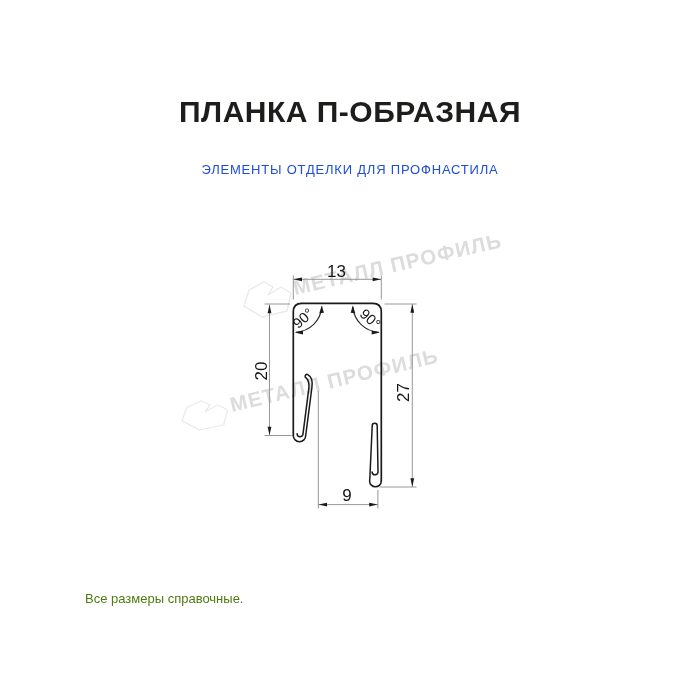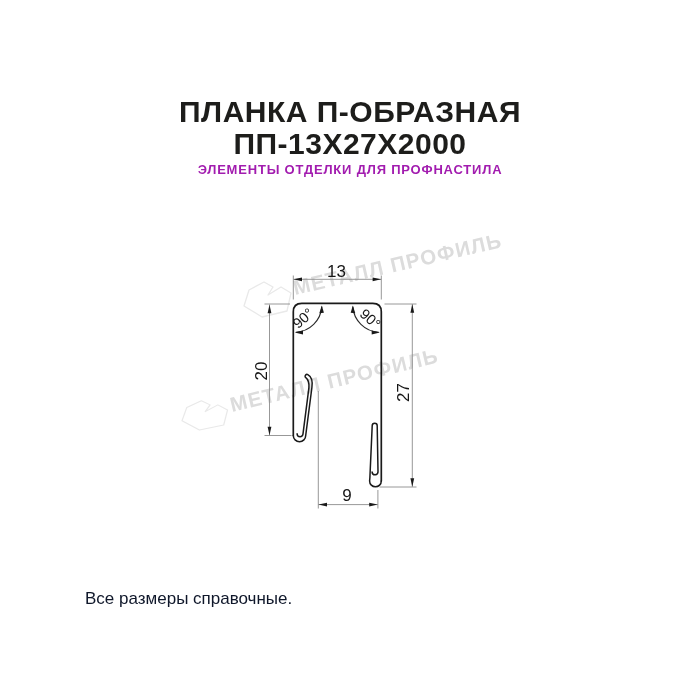--- a/index.html
+++ b/index.html
@@ -7,37 +7,36 @@
     position:relative;width:700px;height:700px;background:#ffffff;
     overflow:hidden;font-family:"Liberation Sans",sans-serif;border-radius:7px;
   }
   .title{
     position:absolute;top:96px;left:0;width:700px;text-align:center;
     font-size:30px;line-height:32px;font-weight:800;color:#1d1d1b;
     letter-spacing:0.5px;
   }
   .subtitle{
     position:absolute;top:162px;left:0;width:700px;text-align:center;
-    font-size:13px;font-weight:700;letter-spacing:0.8px;color:#a21caf;
+    font-size:13px;font-weight:400;letter-spacing:0.8px;color:#1d4ed8;
   }
   .drawing-svg{position:absolute;left:0;top:0;}
   .footer{
     position:absolute;left:85px;top:591px;
-    font-size:17px;line-height:15.5px;color:#0f172a;
+    font-size:13px;line-height:15.5px;color:#4d7c0f;
   }
   .dim-label{font-family:"Liberation Sans",sans-serif;}
 </style>
 </head>
 <body>
 
 <div class="canvas">
 
   <div class="title">
     <div>ПЛАНКА П-ОБРАЗНАЯ</div>
-    <div>ПП-13Х27Х2000</div>
   </div>
   <div class="subtitle">ЭЛЕМЕНТЫ ОТДЕЛКИ ДЛЯ ПРОФНАСТИЛА</div>
 
   <svg class="drawing-svg" width="700" height="700" viewBox="0 0 700 700">
 
     <g>
       <path d="M1,26 L6,10 L21,2 L30,7 L25,15 L38,7 L48,13 L44,31 L19,37 Z M25,15 L30,7" transform="translate(243,280)" fill="none" stroke="#e9e9e9" stroke-width="1.3" stroke-linejoin="round"></path>
       <text transform="translate(295,295) rotate(-13)" font-size="20.5" font-weight="bold" letter-spacing="1.2" fill="#dcdcdc">МЕТАЛЛ ПРОФИЛЬ</text>
     </g>
     <g>

